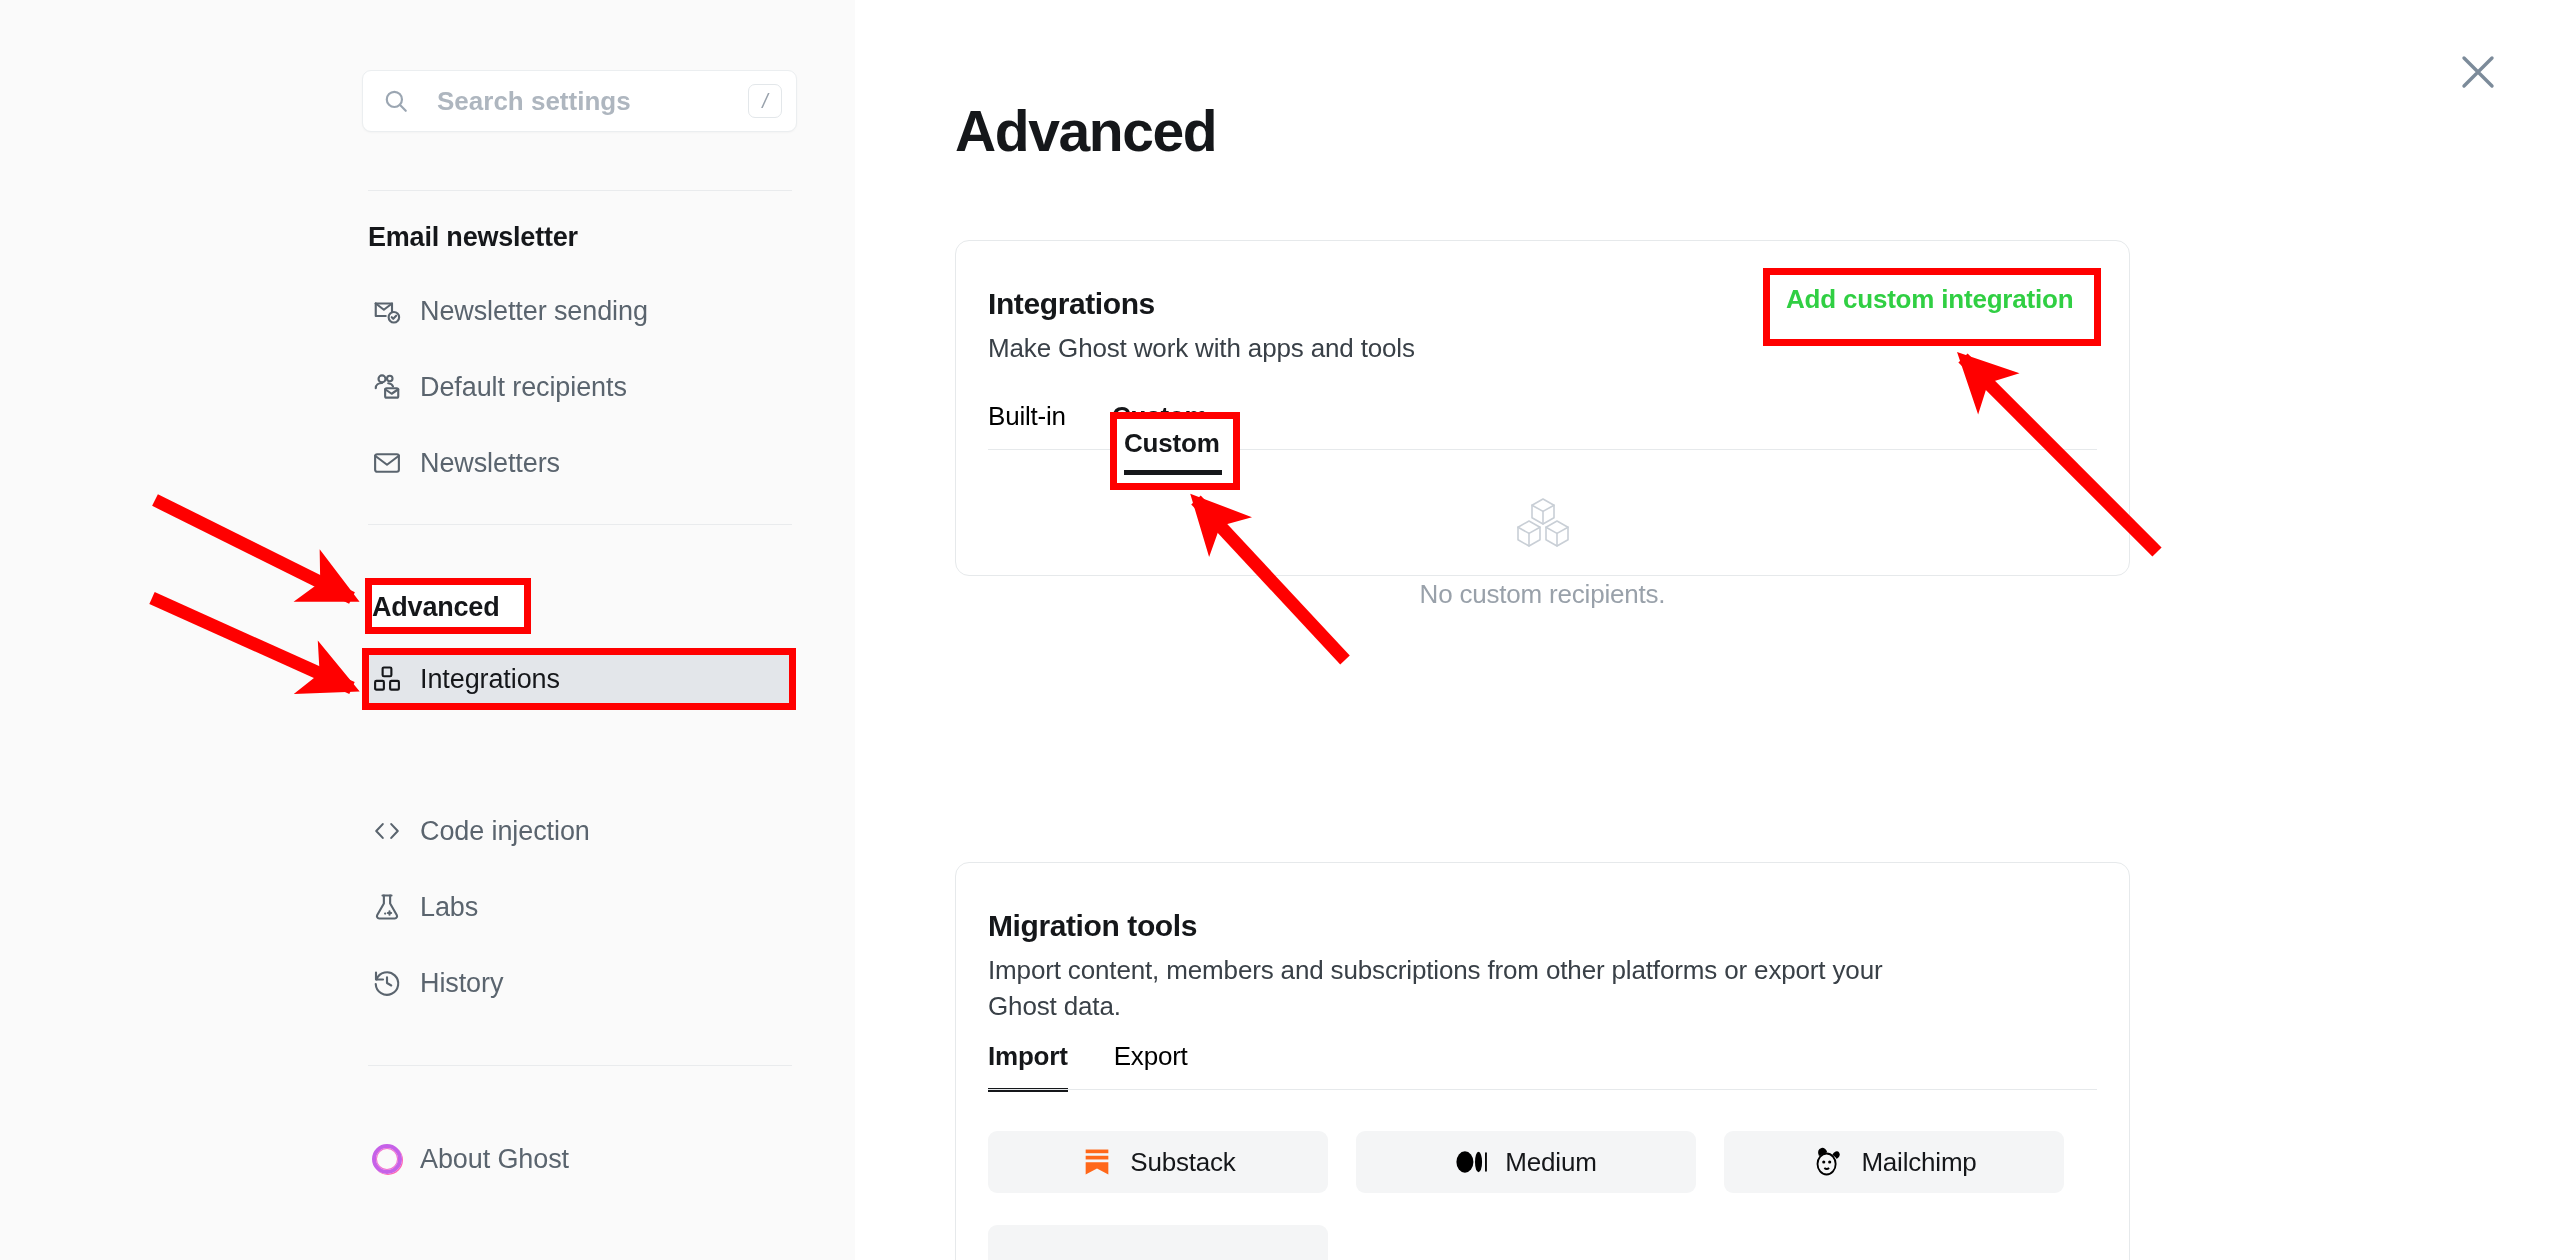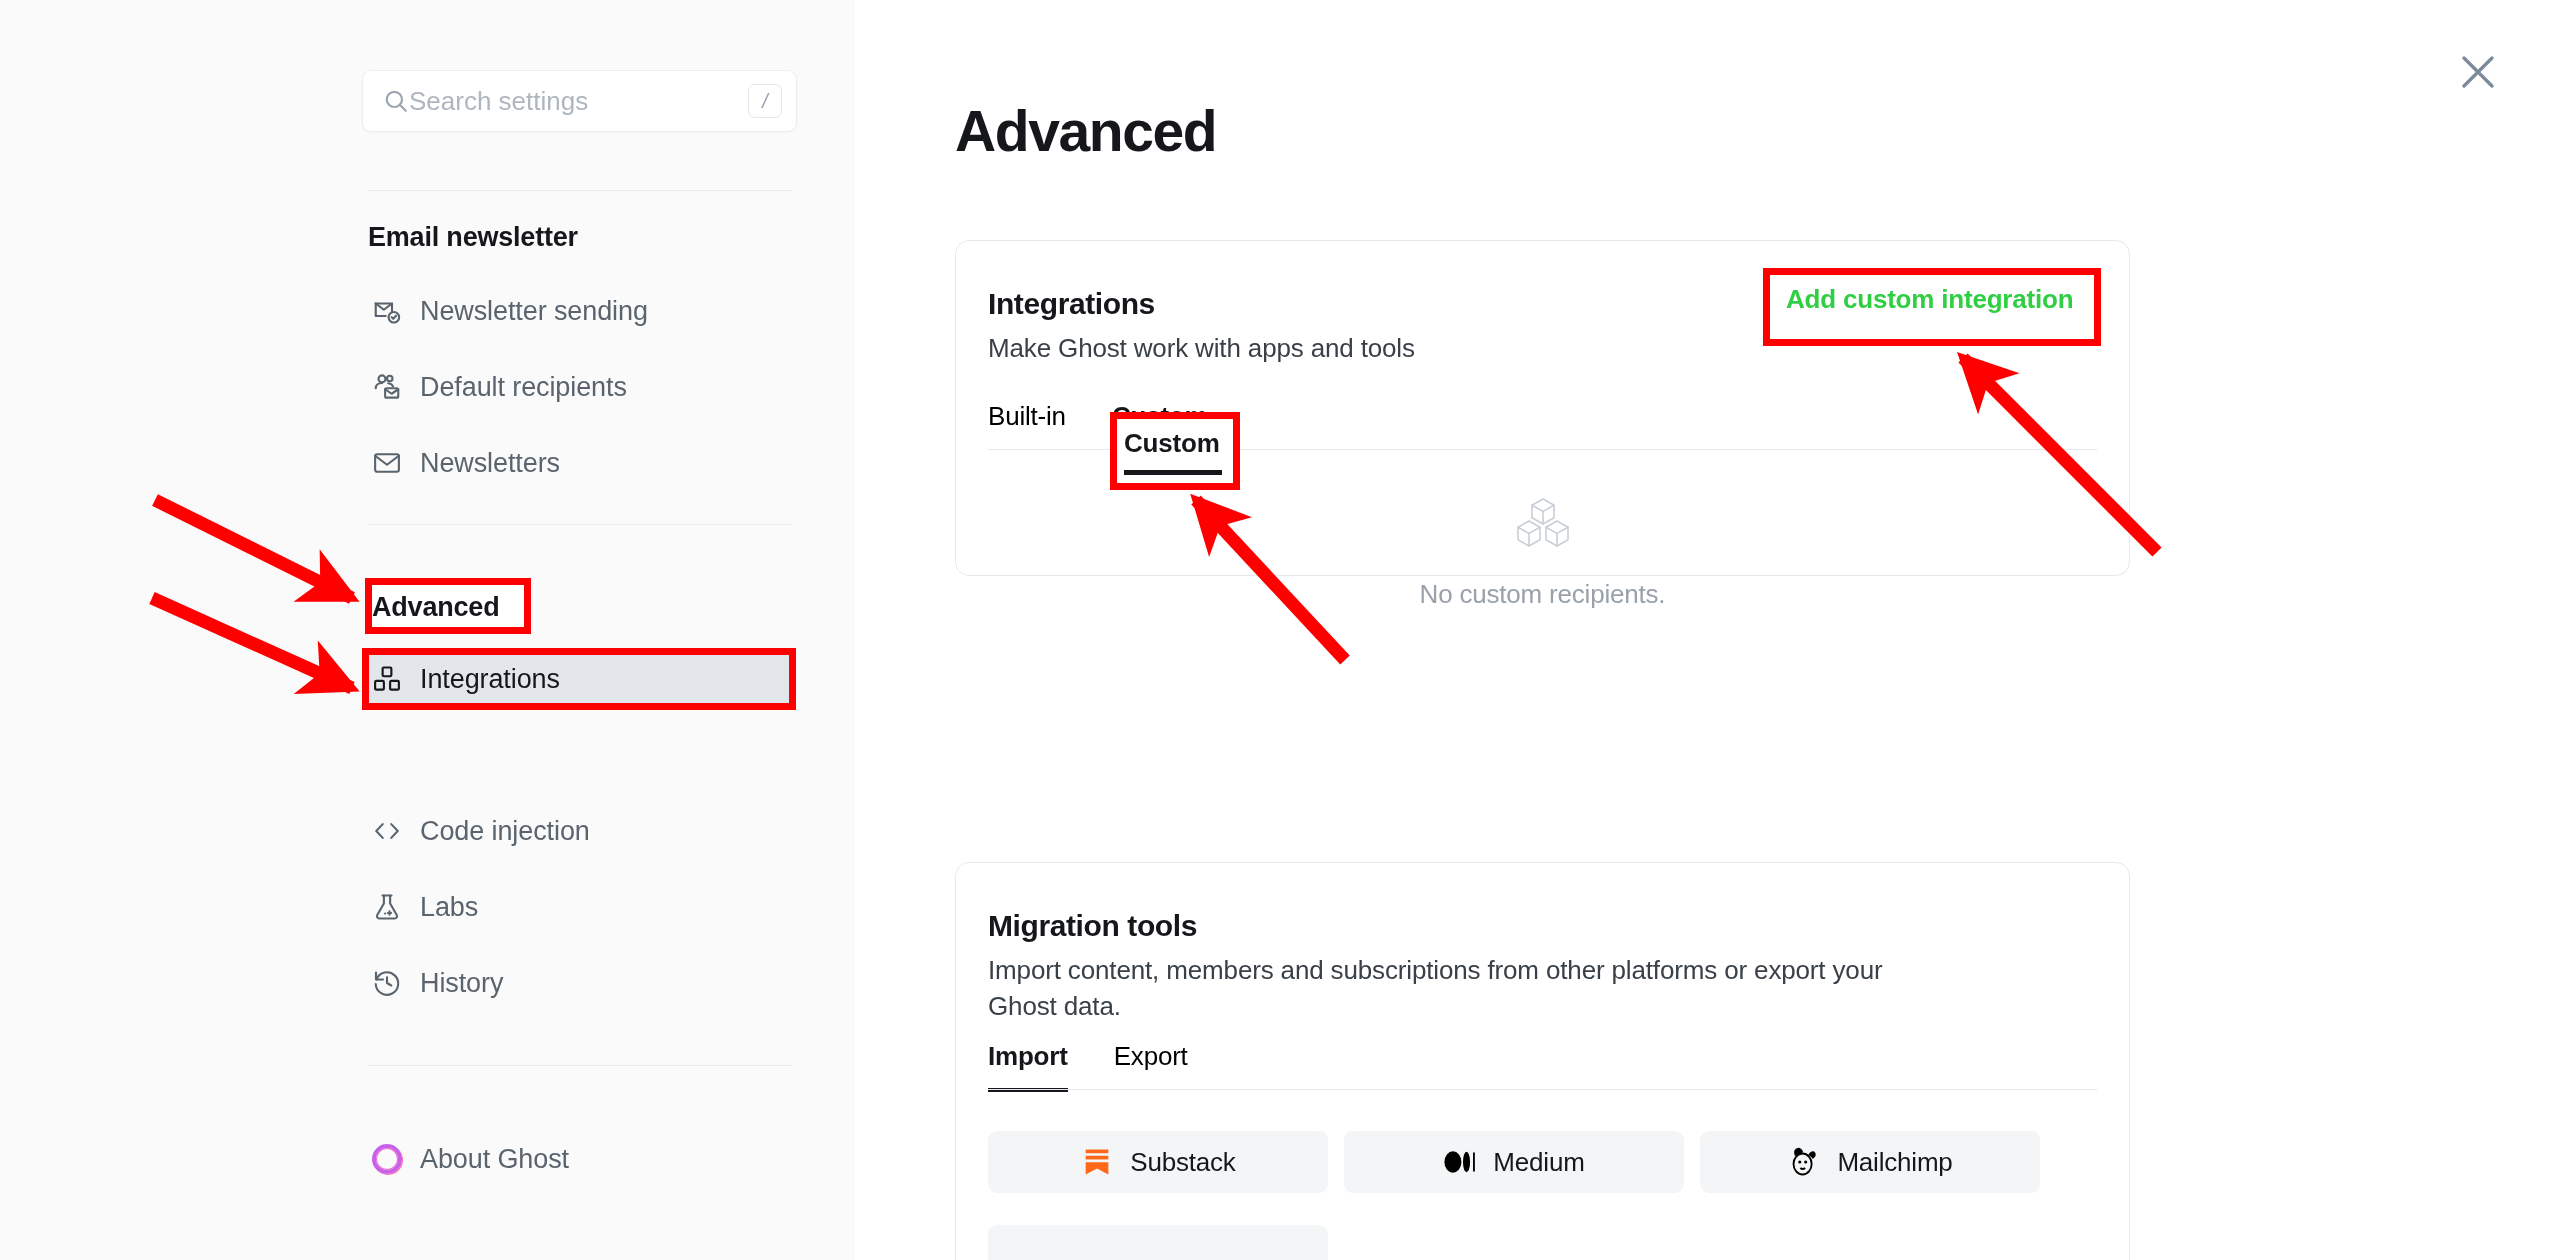--- a/index.html
+++ b/index.html
@@ -21,21 +21,21 @@
     display: flex; align-items: center;
     height: 62px; background: #fff;
     border: 1px solid #EBEEF0; border-radius: 9px;
     padding: 0 14px 0 20px;
     box-shadow: 0 1px 2px rgba(0,0,0,0.03);
   }
   .search-icon { width: 26px; height: 26px; flex: 0 0 auto; color: #9BA6B2; }
   .search-input {
     flex: 1 1 auto; border: 0; outline: 0; background: transparent;
     font-family: "Liberation Sans", sans-serif;
-    font-size: 26px; color: #a21caf; margin-left: 0; min-width: 0;
+    font-size: 26px; color: #a21caf; margin-left: 28px; min-width: 0; font-weight: bold;
   }
   .search-input::placeholder { color: #AEB6BF; }
   .slash-key {
     flex: 0 0 auto; width: 34px; height: 34px;
     border: 1px solid #E3E7EA; border-radius: 7px;
     background: #fff; color: #98A1AB;
     font-size: 20px; font-style: italic;
     display: flex; align-items: center; justify-content: center;
   }
 
@@ -114,21 +114,21 @@
   .tab.active { font-weight: bold; color: #15171A; border-bottom-color: #15171A; }
   .tab-rule { position: absolute; height: 1px; background: #E6E9EB; }
 
   .empty-state {
     position: absolute; left: 0; right: 0;
     display: flex; flex-direction: column; align-items: center;
   }
   .empty-icon { width: 64px; height: 64px; color: #C9CFD6; }
   .empty-text { margin-top: 22px; font-size: 26px; color: #99A1AA; letter-spacing: -0.2px; }
 
-  .platform-row { position: absolute; display: flex; gap: 16px; }
+  .platform-row { position: absolute; display: flex; gap: 28px; }
   .platform-btn {
     width: 340px; height: 62px; background: #F4F5F6; border-radius: 9px;
     display: flex; align-items: center; justify-content: center;
     gap: 16px; cursor: pointer;
   }
   .platform-label { font-size: 26px; color: #15171A; letter-spacing: -0.2px; }
   .platform-ico { width: 34px; height: 34px; display: flex; align-items: center; justify-content: center; }
   .platform-partial {
     position: absolute; width: 340px; height: 62px;
     background: #F4F5F6; border-radius: 9px;

